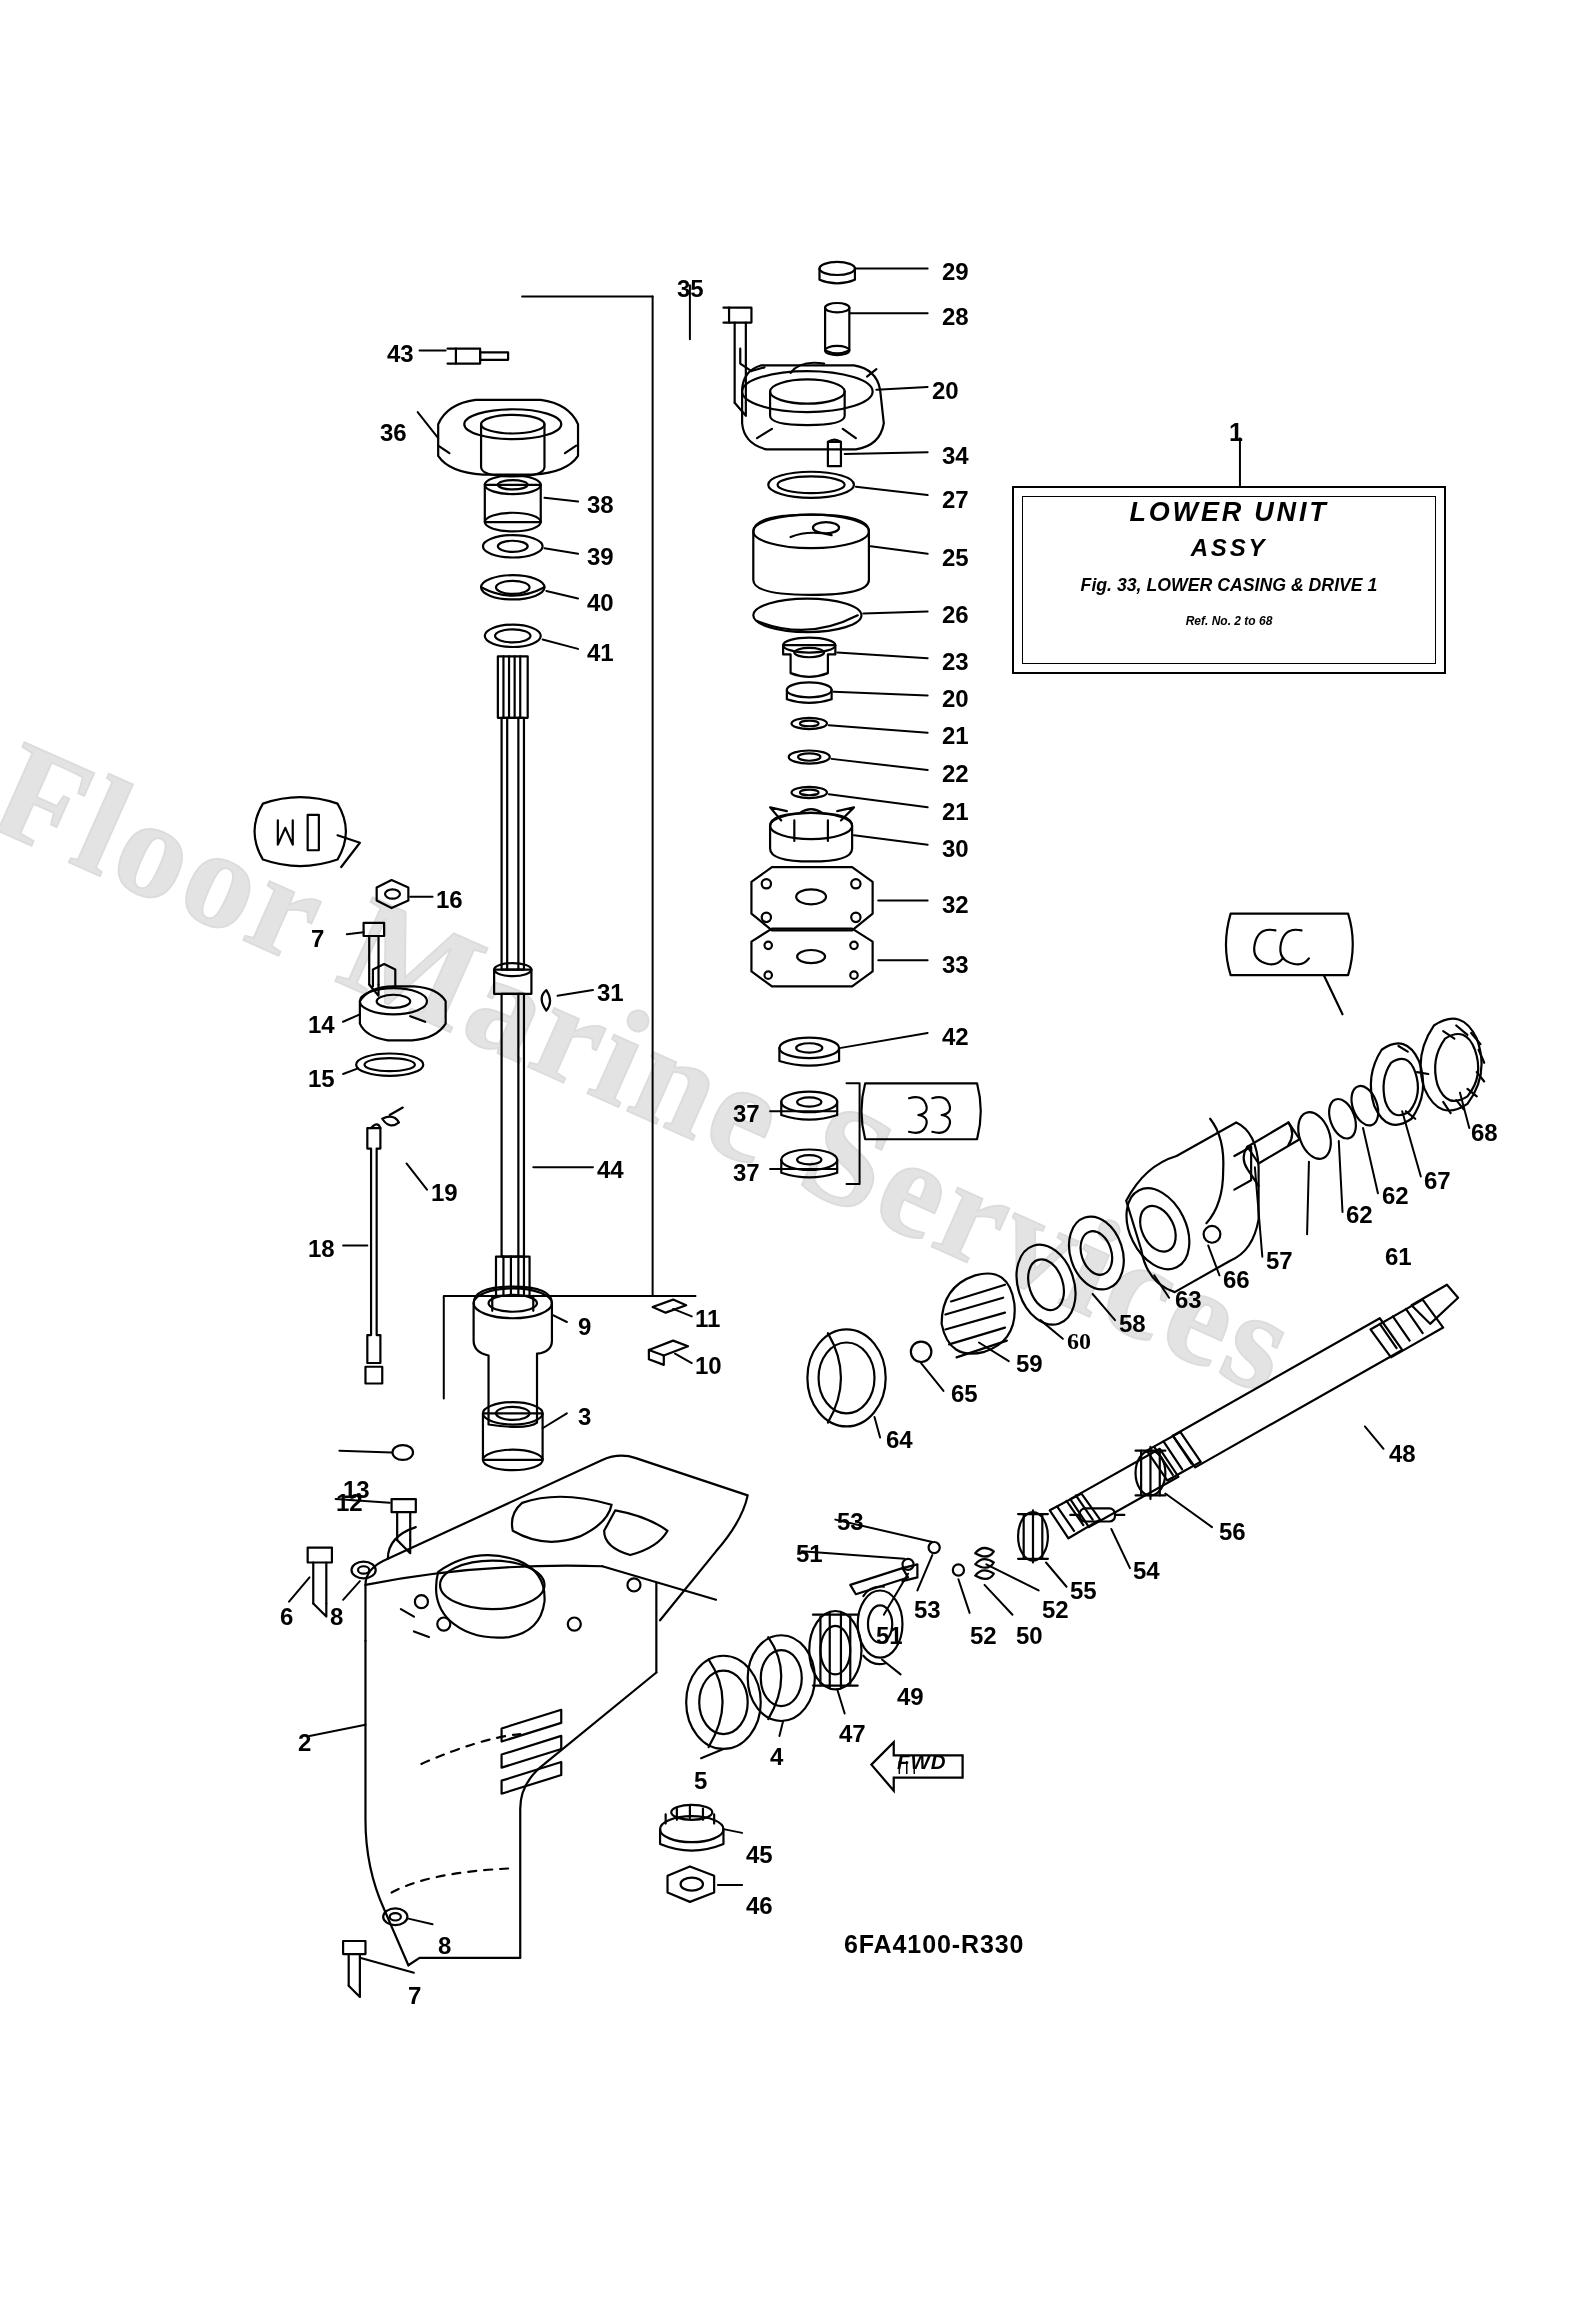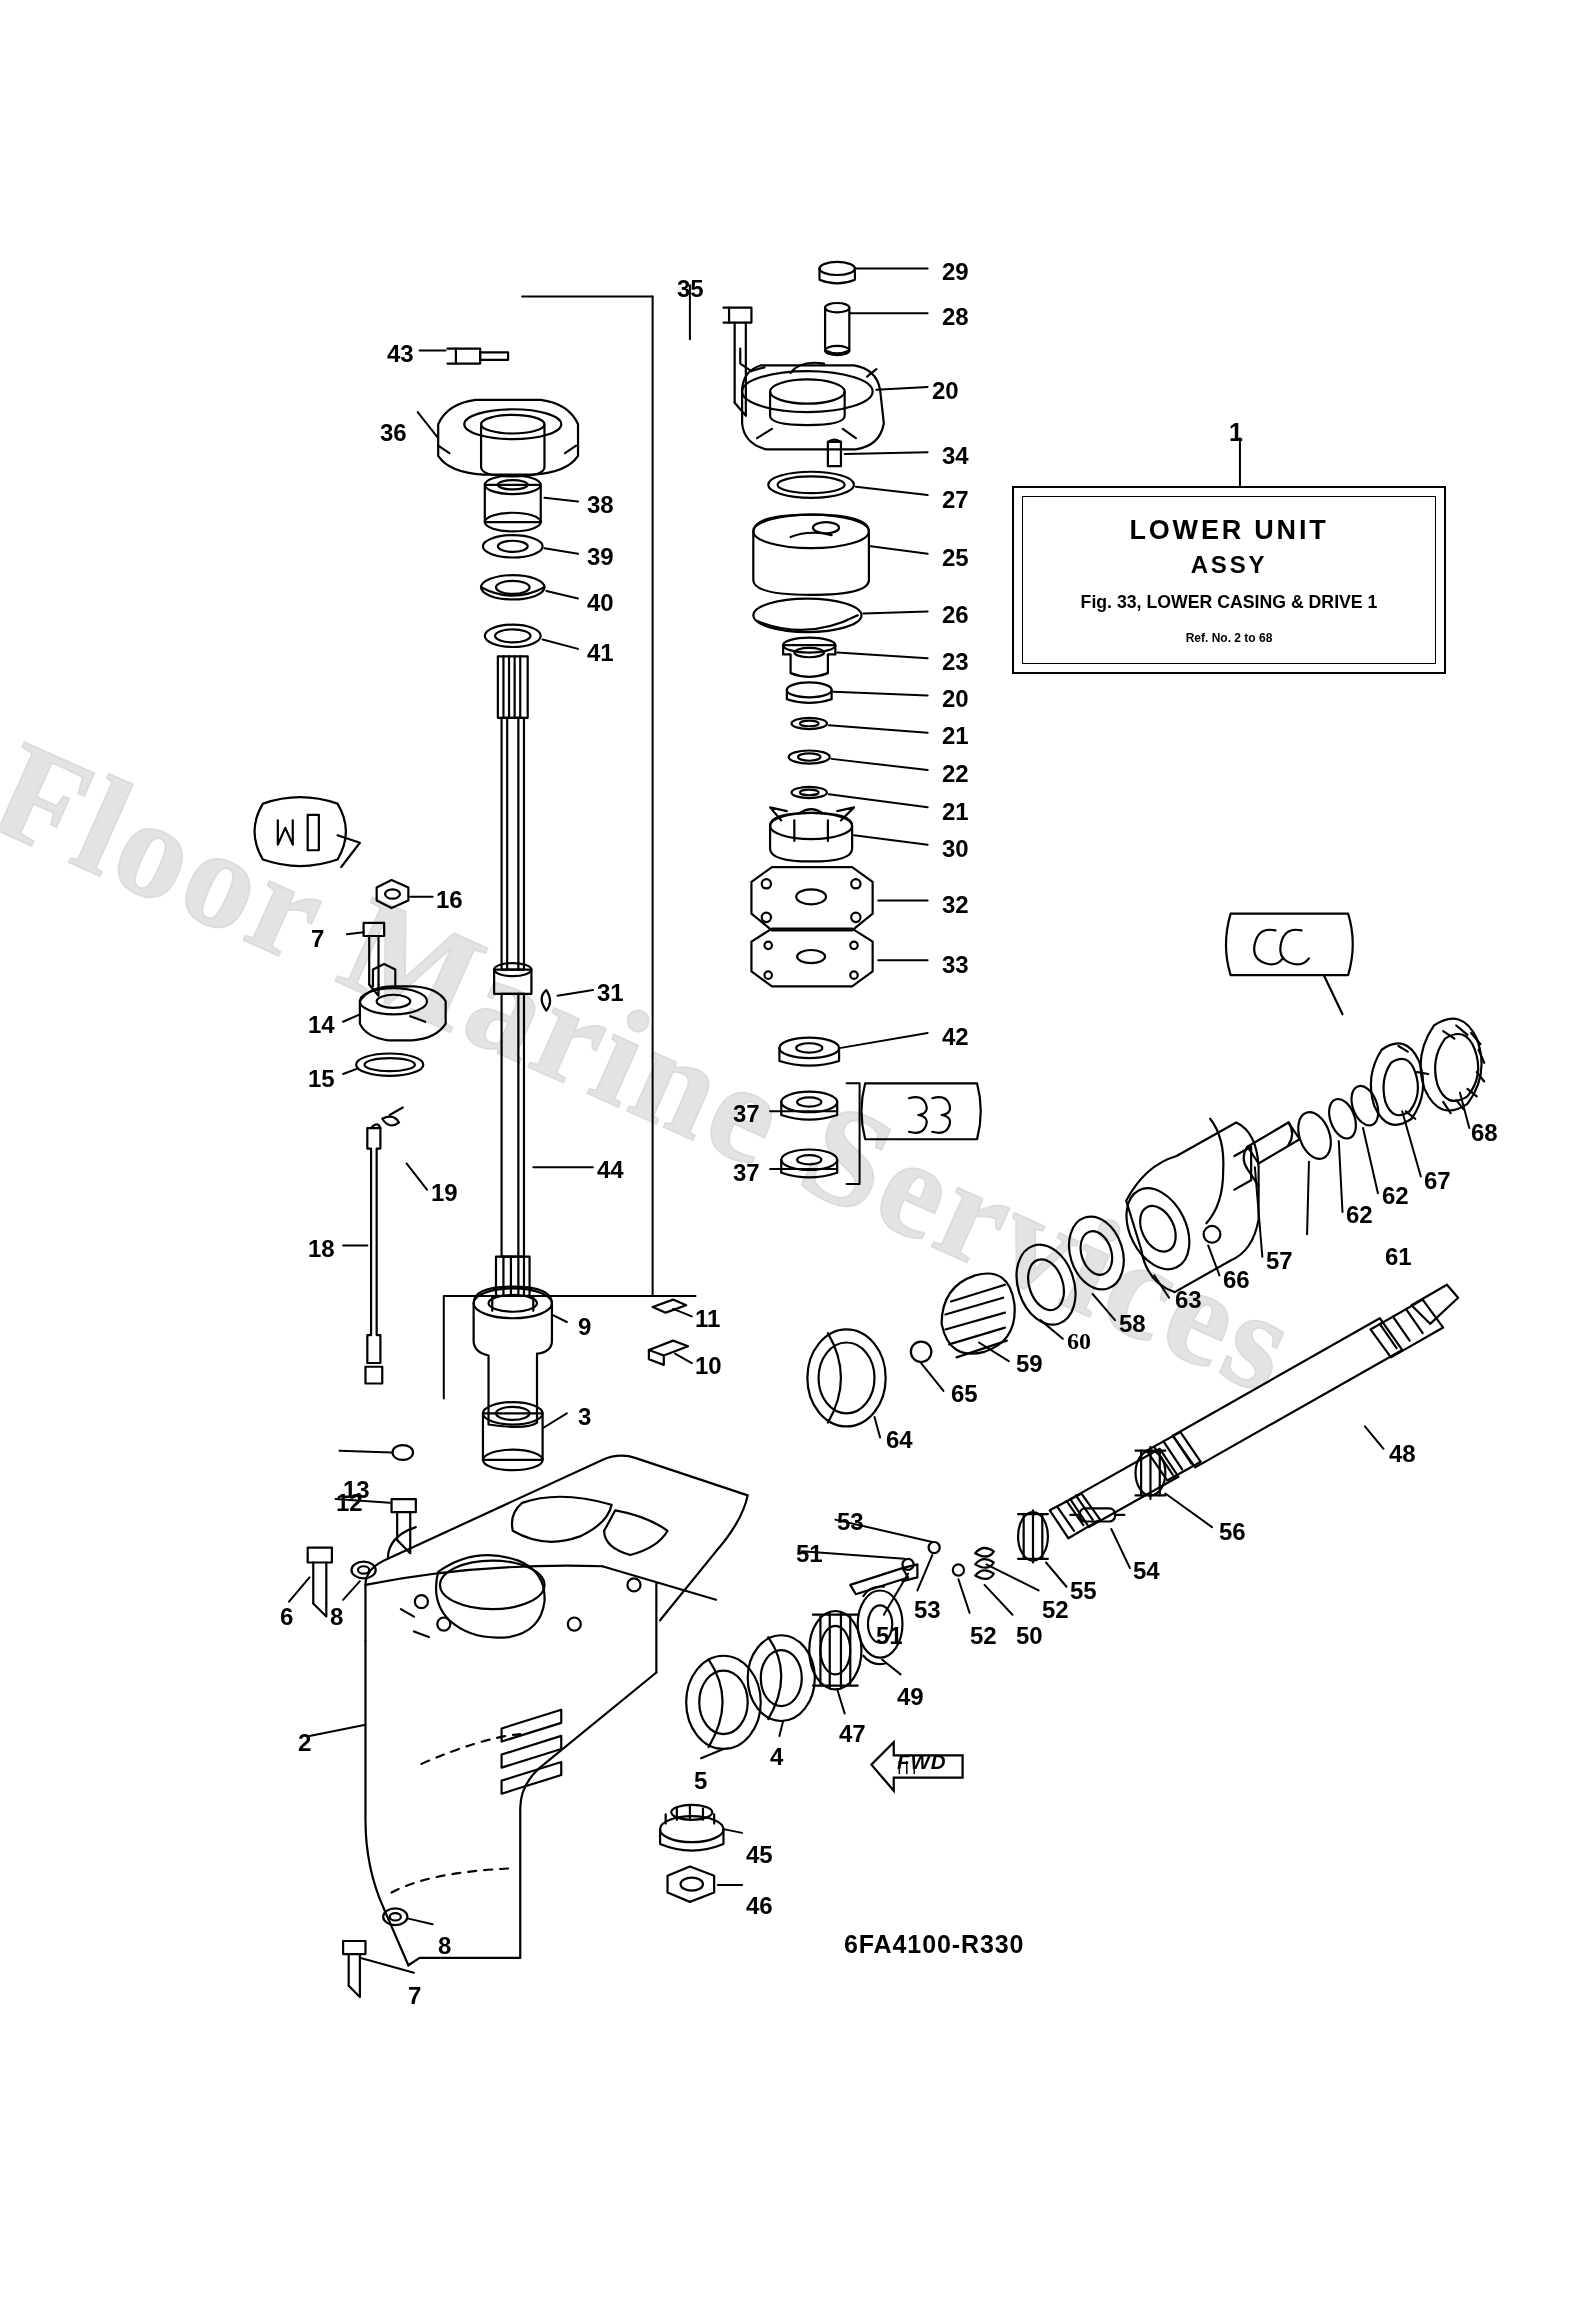--- a/index.html
+++ b/index.html
@@ -60,22 +60,23 @@
     position: absolute;
     left: 8.4px;
     top: 8.4px;
     right: 8.4px;
     bottom: 8.4px;
     border: 1.9px solid #000;
     box-sizing: border-box;
     display: flex;
     flex-direction: column;
     align-items: center;
-    justify-content: center;
+    justify-content: flex-start;
     text-align: center;
+    font-style: italic;
   }
   #legend-inner .l1 {
     font-size: 27px;
     font-weight: bold;
     letter-spacing: 2.8px;
     margin-bottom: 5.6px;
   }
   #legend-inner .l2 {
     font-size: 24px;
     font-weight: bold;

